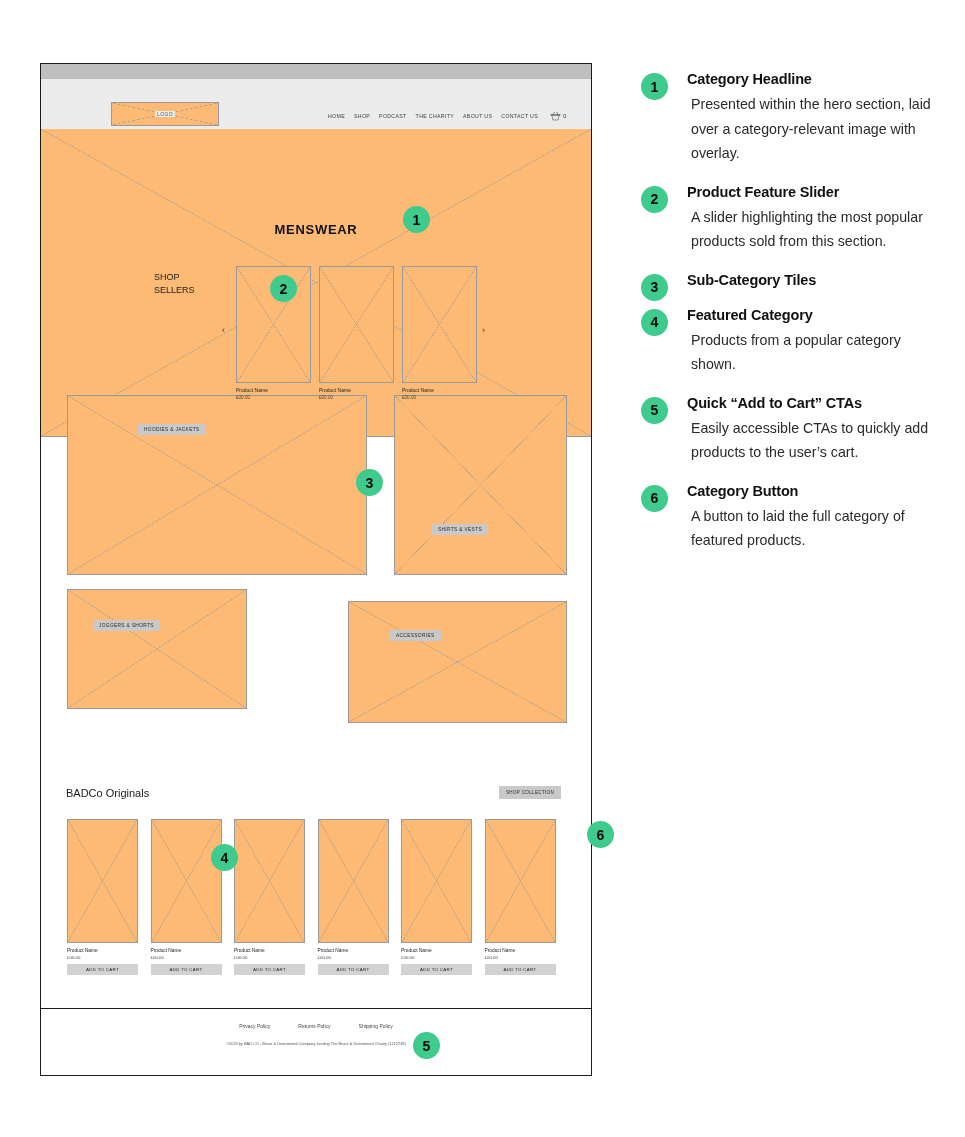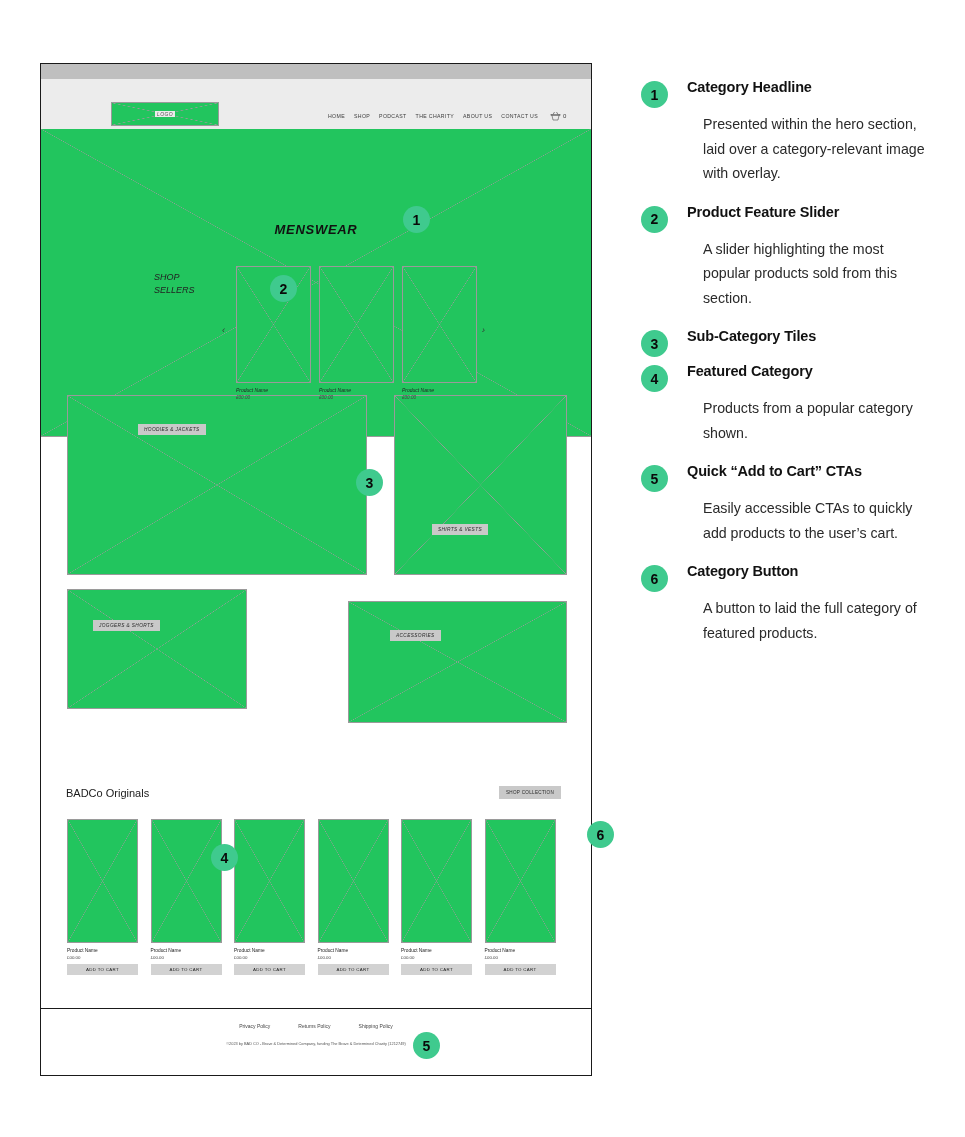--- a/index.html
+++ b/index.html
@@ -10,21 +10,21 @@
     color:#111111;overflow:hidden;position:relative;
   }
   
   #stage{position:relative;width:965px;height:1137px;}
 
   
   #wireframe{
     position:absolute;left:40px;top:63px;width:552px;height:1013px;
     border:1px solid #1a1a1a;background:#ffffff;box-sizing:border-box;
   }
-  .ph{position:relative;border:1px solid #9a9a9a;box-sizing:border-box;background:#22c55e;overflow:hidden;font-style:italic;}
+  .ph{position:relative;border:1px solid #9a9a9a;box-sizing:border-box;background:#fdba74;overflow:hidden;}
   .ph::before,.ph::after{
     content:"";position:absolute;left:0;top:0;width:100%;height:100%;
     background-repeat:no-repeat;pointer-events:none;
   }
   .ph::before{background-image:linear-gradient(to top right,
       transparent calc(50% - 0.4px), #9a9a9a 50%, transparent calc(50% + 0.4px));}
   .ph::after{background-image:linear-gradient(to bottom right,
       transparent calc(50% - 0.4px), #9a9a9a 50%, transparent calc(50% + 0.4px));}
 
   
@@ -116,24 +116,24 @@
   #b5{left:372px;top:968px;}
   #b6{left:546px;top:757px;}
 
   
   #annotations{position:absolute;left:641px;top:63px;width:300px;}
   .ann{position:relative;margin-bottom:18px;padding-left:46px;}
   .ann .badge.ann-b{
     position:absolute;left:0;top:2px;width:27px;height:27px;font-size:14px;
   }
   .ann h3{
-    margin:16px 0 2px 0;font-size:14.5px;font-weight:bold;color:#111;
+    margin:8px 0 2px 0;font-size:14.5px;font-weight:bold;color:#111;
     letter-spacing:-.15px;line-height:17px;
   }
-  .ann p{margin:16px;font-size:14.2px;line-height:24.5px;color:#2a2a2a;}
+  .ann p{margin:4px;font-size:14.2px;line-height:24.5px;color:#2a2a2a;}
 </style>
 </head>
 <body>
 
 <div id="stage">
 
   <div id="wireframe">
 
     <div id="topstrip"></div>
 

